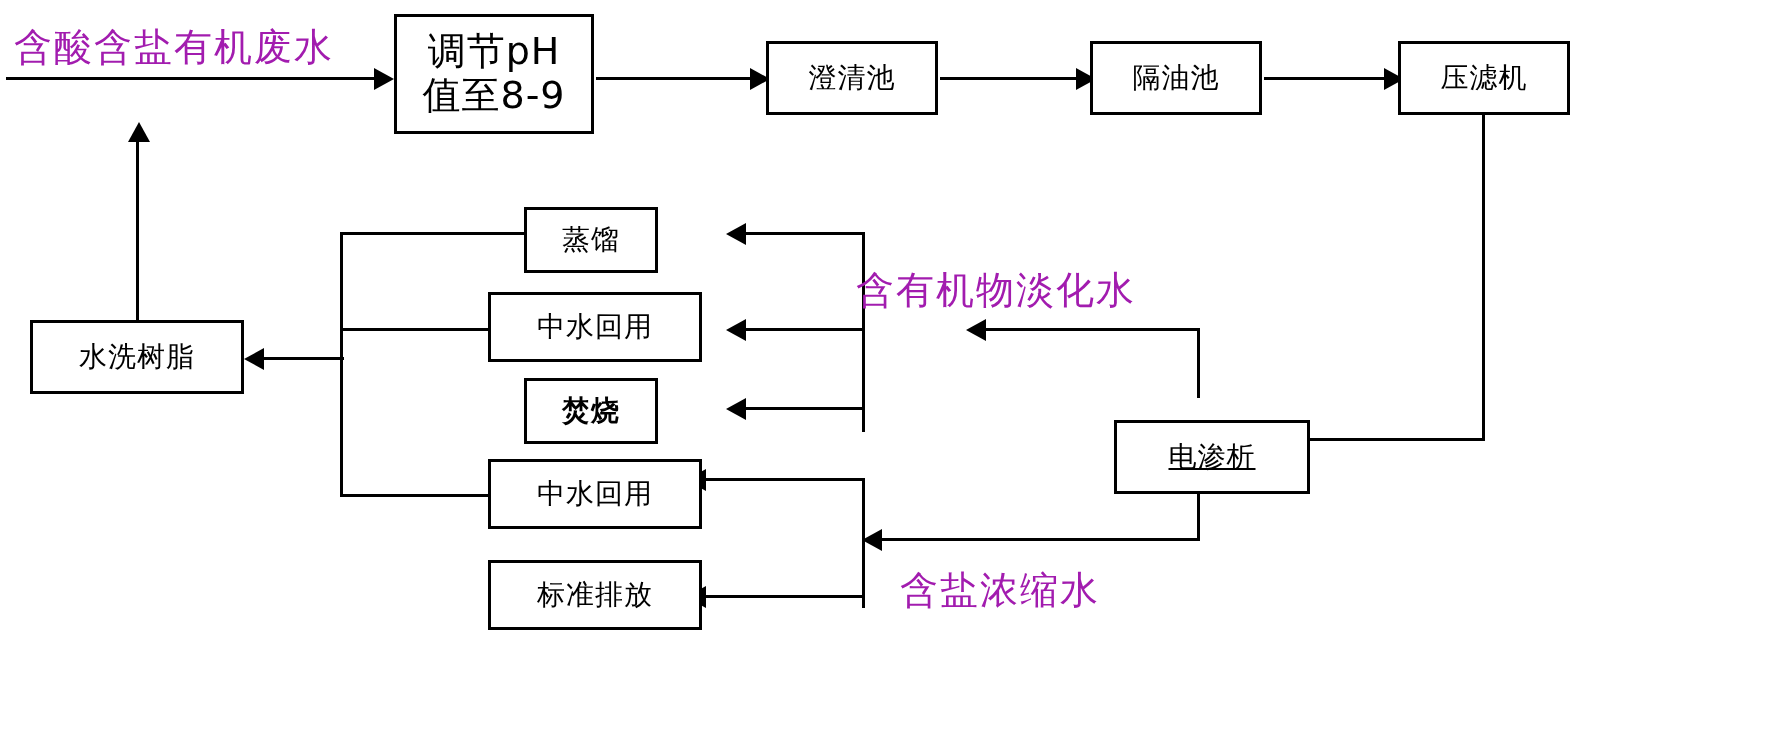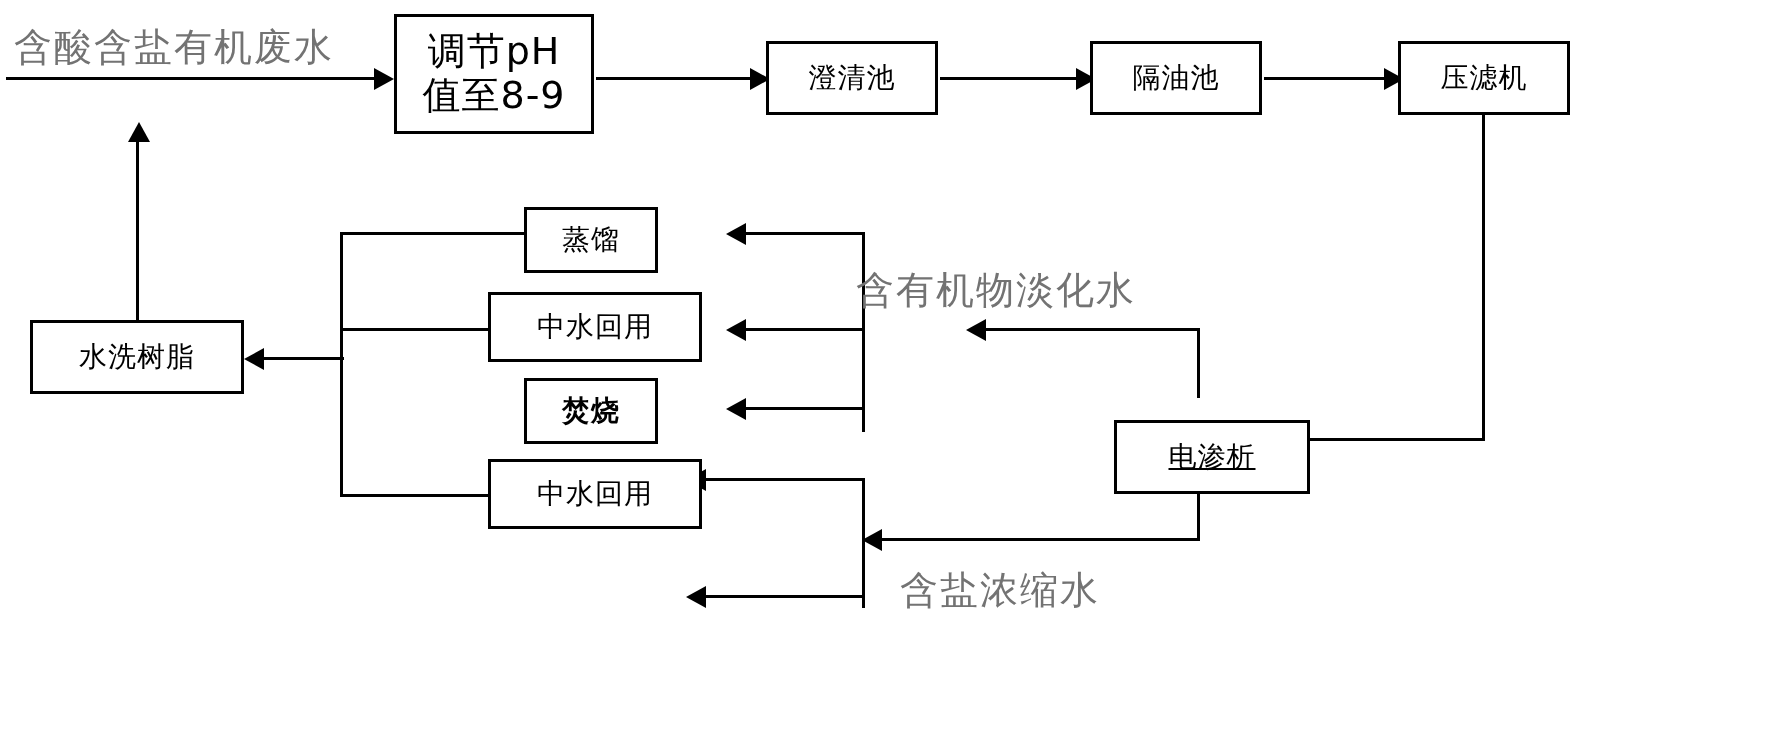--- a/index.html
+++ b/index.html
@@ -16,21 +16,21 @@
     color:#000;
     letter-spacing:1px;
     text-align:center;
     white-space:pre-line;
     z-index:3;
   }
   .node.two-line{font-size:38px;}
   .label{
     position:absolute;
     font-size:38px;
-    color:#737373;
+    color:#a21caf;
     letter-spacing:2px;
     white-space:nowrap;
     z-index:4;
   }
   .hline{position:absolute;height:3px;background:#000;z-index:1;}
   .vline{position:absolute;width:3px;background:#000;z-index:1;}
   .arrow-r{
     position:absolute;width:0;height:0;
     border-top:11px solid transparent;
     border-bottom:11px solid transparent;
@@ -104,20 +104,21 @@
   <div class="arrow-l" style="left:726px;top:398px;"></div>
 
   <div class="node" style="left:524px;top:207px;width:134px;height:66px;text-align:center;">蒸馏</div>
 
   <div class="node" style="left:488px;top:292px;width:214px;height:70px;">中水回用</div>
 
   <div class="node" style="left:524px;top:378px;width:134px;height:66px;font-weight:bold;">焚烧</div>
 
   <div class="node" style="left:488px;top:459px;width:214px;height:70px;">中水回用</div>
 
+  <div class="node" style="left:488px;top:560px;width:214px;height:70px;">标准排放</div>
 
   <div class="hline" style="left:340px;top:232px;width:186px;"></div>
 
   <div class="hline" style="left:340px;top:328px;width:150px;"></div>
 
   <div class="hline" style="left:340px;top:494px;width:150px;"></div>
 
   <div class="vline" style="left:340px;top:232px;height:265px;"></div>
 
   <div class="hline" style="left:262px;top:357px;width:82px;"></div>

